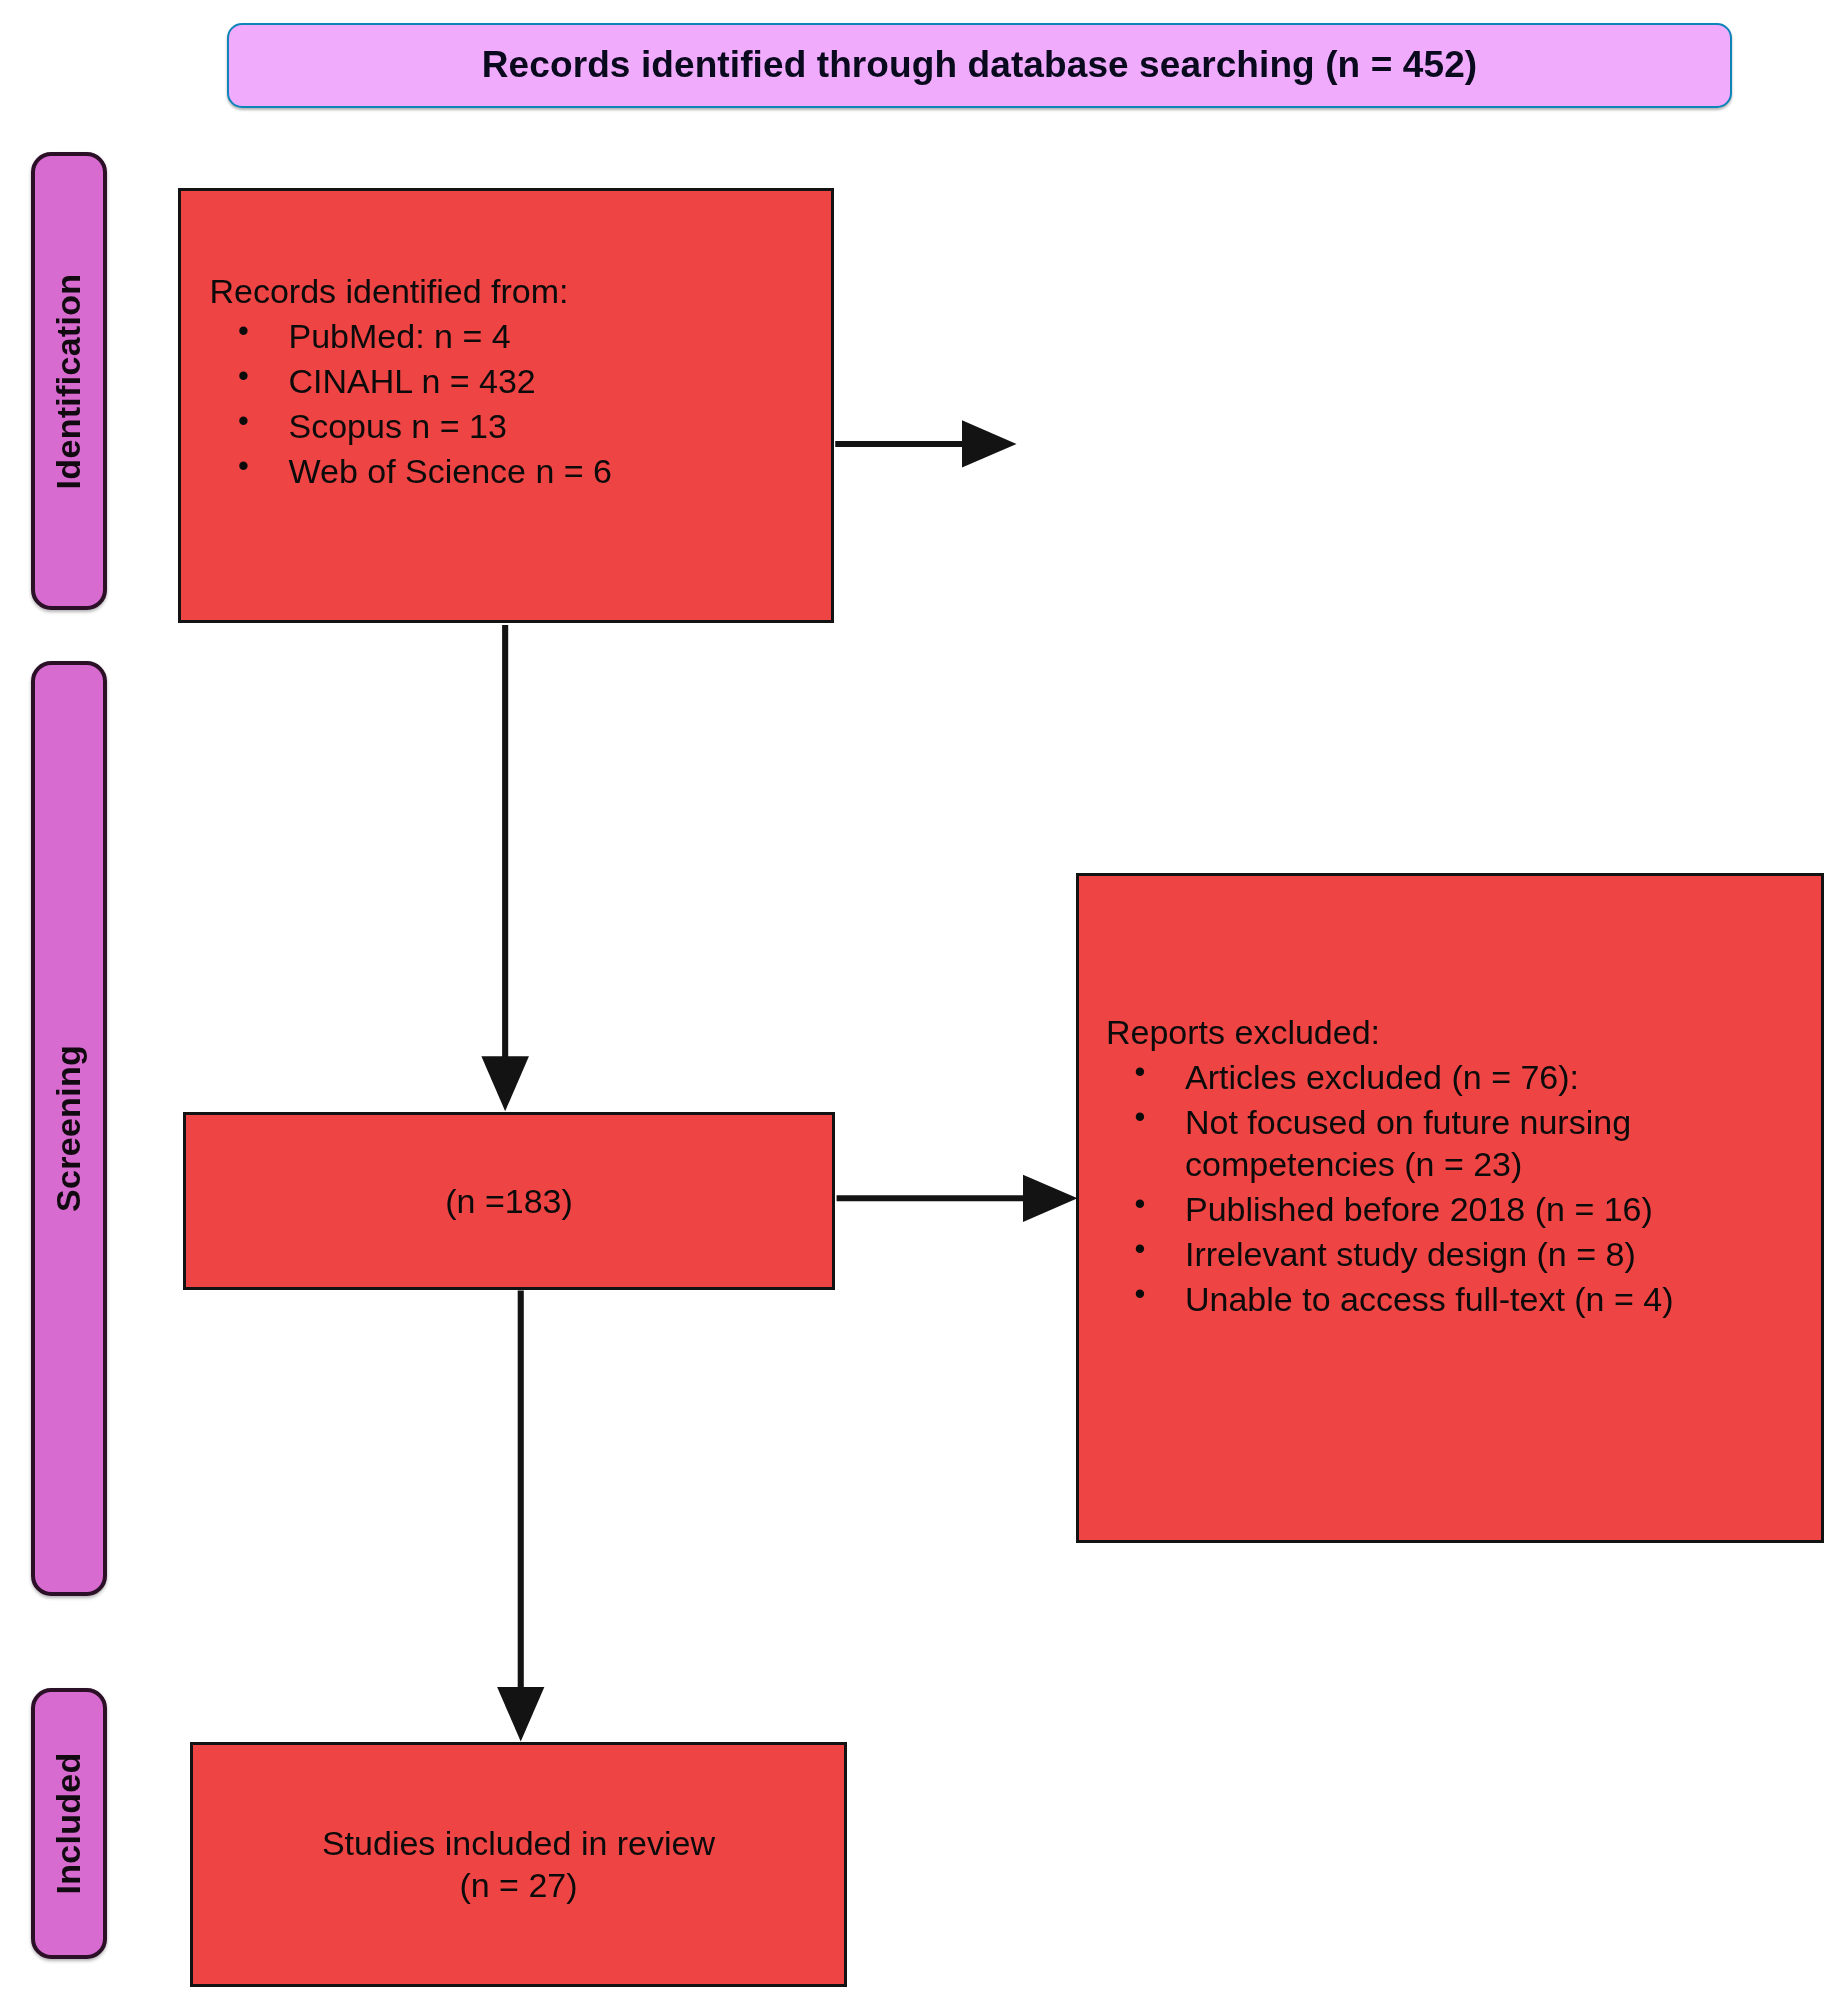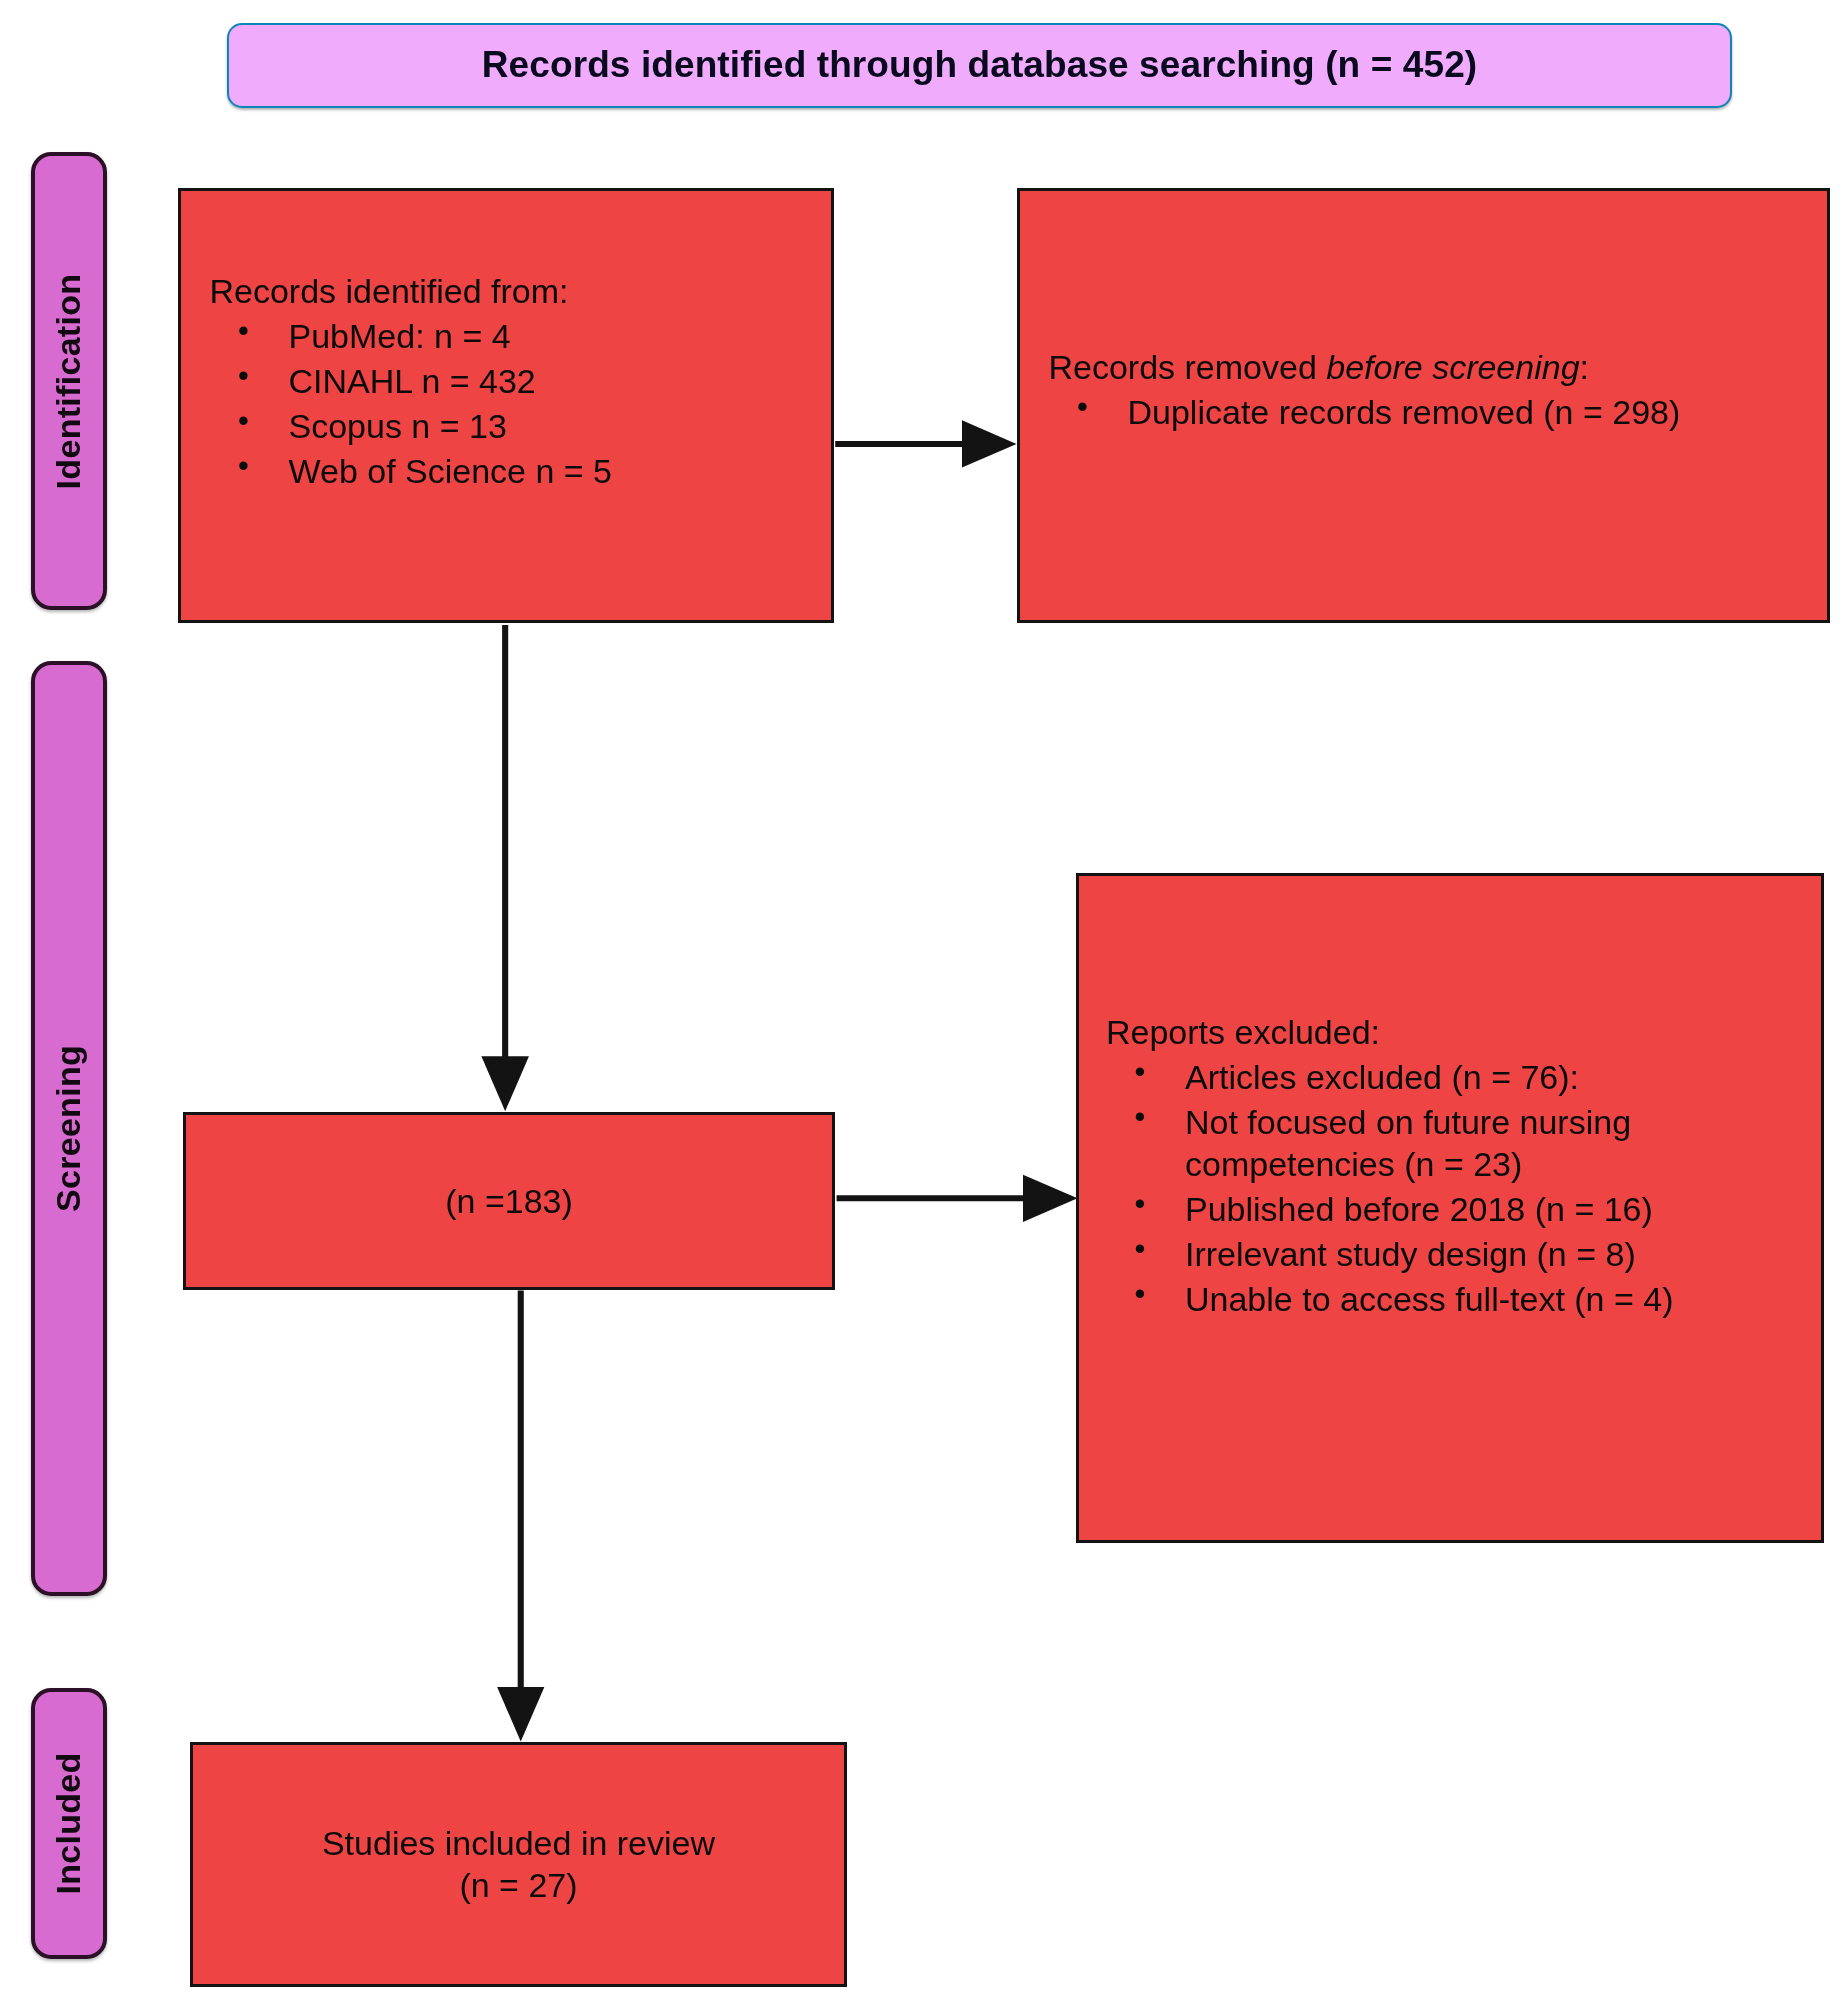--- a/index.html
+++ b/index.html
@@ -184,33 +184,25 @@
     <line x1="768" y1="1904" x2="768" y2="2556" stroke="#131313" stroke-width="9" marker-end="url(#arrowhead)"></line>
   </svg>
 
   <div class="flow-box" id="box-identified">
     <div class="box-inner">
       <p class="box-heading">Records identified from:</p>
       <ul class="bullets">
         <li>PubMed: n = 4</li>
         <li>CINAHL n = 432</li>
         <li>Scopus n = 13</li>
-        <li>Web of Science n = 5</li>
+        <li>Web of Science n = 6</li>
       </ul>
     </div>
   </div>
 
-  <div class="flow-box" id="box-removed">
-    <div class="box-inner">
-      <p class="box-heading"><span>Records removed </span><span class="ital">before screening</span><span>:</span></p>
-      <ul class="bullets">
-        <li>Duplicate records removed (n = 298)</li>
-      </ul>
-    </div>
-  </div>
 
   <div class="flow-box" id="box-eligibility">
     <div class="box-inner">
       <div class="centered-box-text">(n =183)</div>
     </div>
   </div>
 
   <div class="flow-box" id="box-excluded">
     <div class="box-inner">
       <p class="box-heading">Reports excluded:</p>

